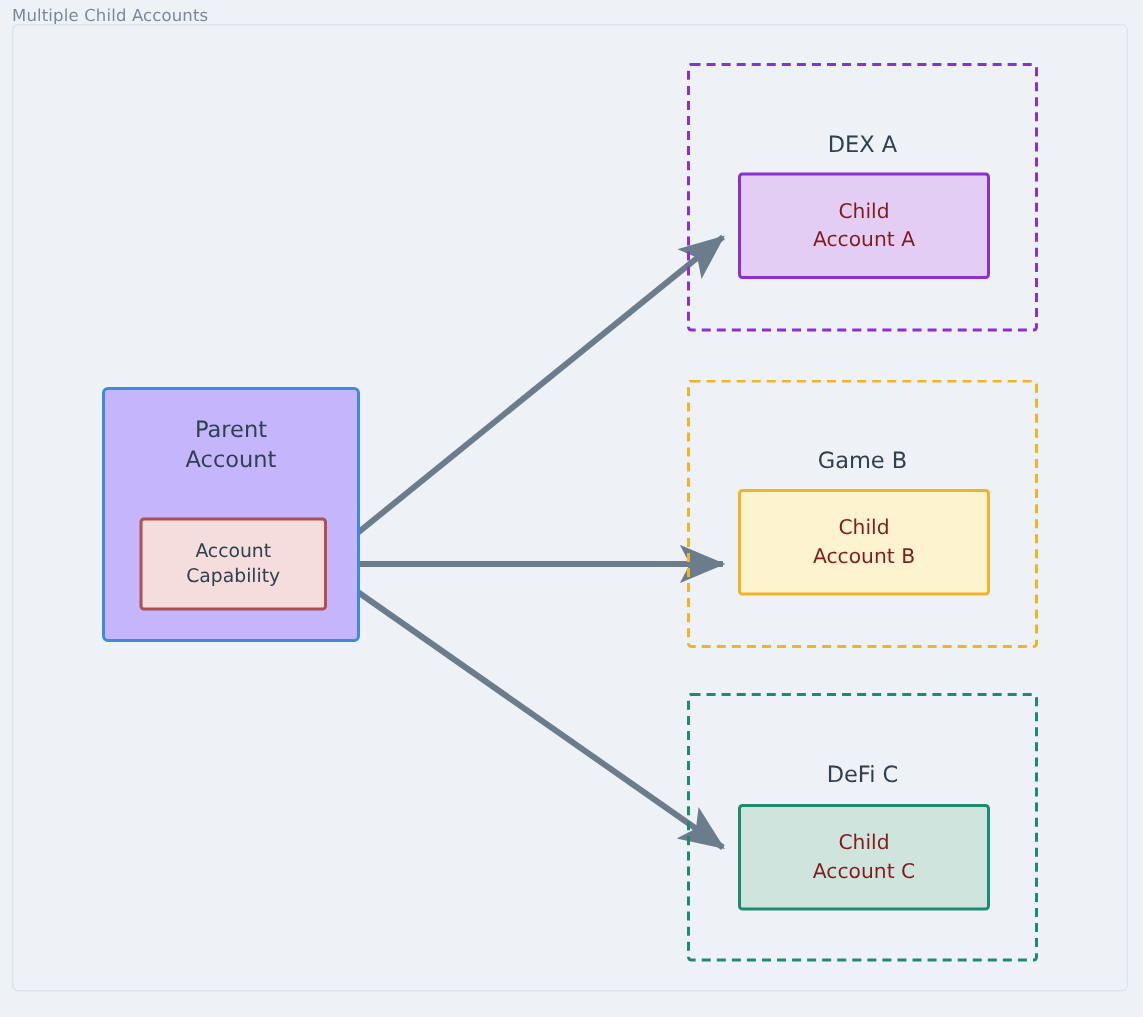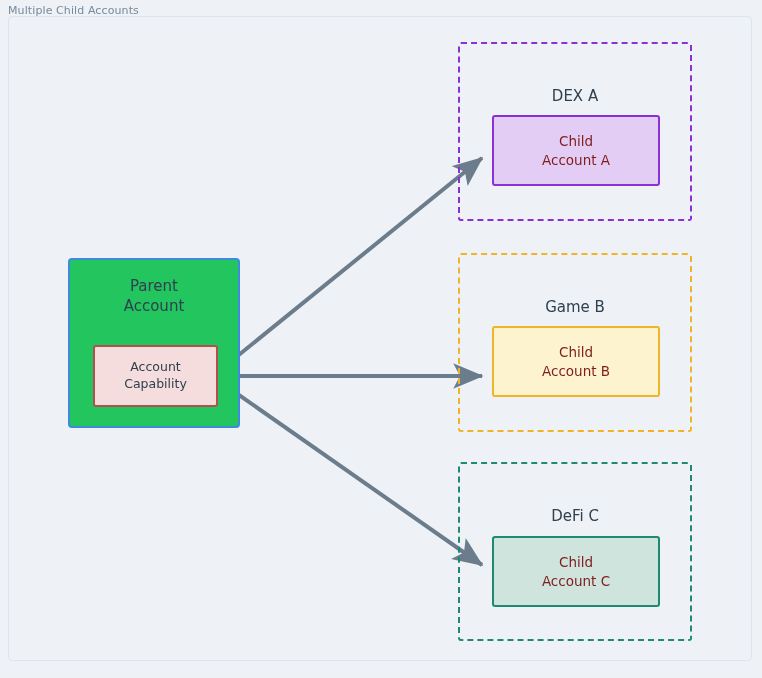--- a/index.html
+++ b/index.html
@@ -30,21 +30,21 @@
   
   #edges{position:absolute;left:0;top:0;width:762px;height:678px;pointer-events:none;}
 
   
   .node{position:absolute;box-sizing:border-box;display:flex;
         align-items:center;justify-content:center;text-align:center;}
   .node .lbl{line-height:1.35;white-space:pre-line;}
 
   #parent-account{
     left:68px;top:258px;width:172px;height:170px;
-    background:#22c55e;border:2px solid #3d8bdd;border-radius:4px;
+    background:#c4b5fd;border:2px solid #3d8bdd;border-radius:4px;
     align-items:flex-start;justify-content:center;
     padding-top:16px;
   }
   #parent-account .lbl{font-size:15px;color:#30404f;}
 
   #account-capability{
     left:93px;top:345px;width:125px;height:62px;
     background:#f4dddc;border:2px solid #b0504f;border-radius:3px;
   }
   #account-capability .lbl{font-size:12.5px;color:#30404f;}

